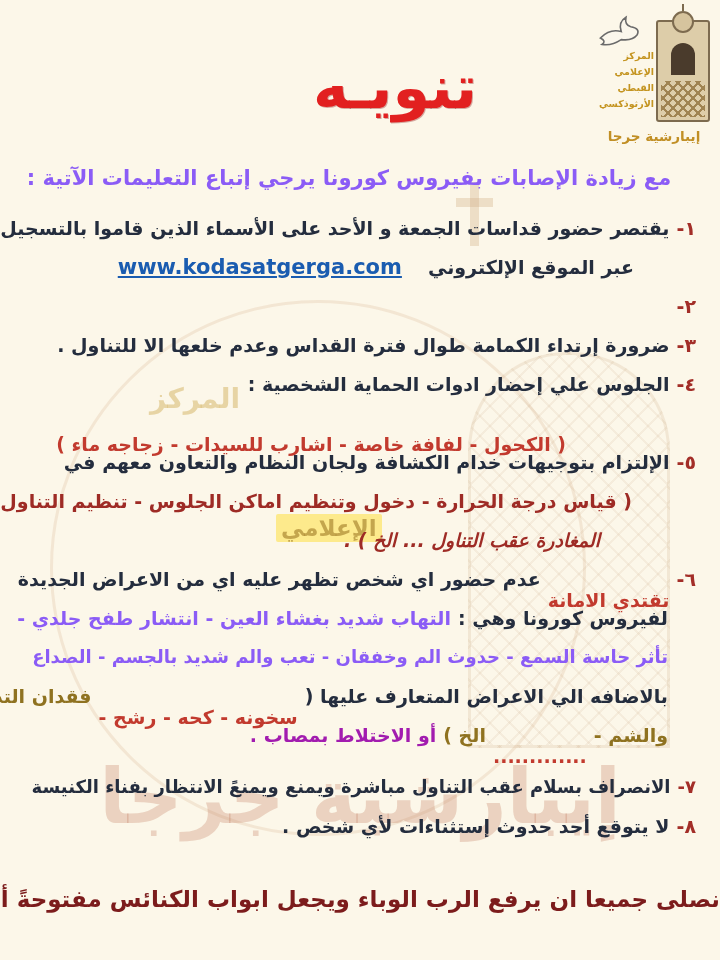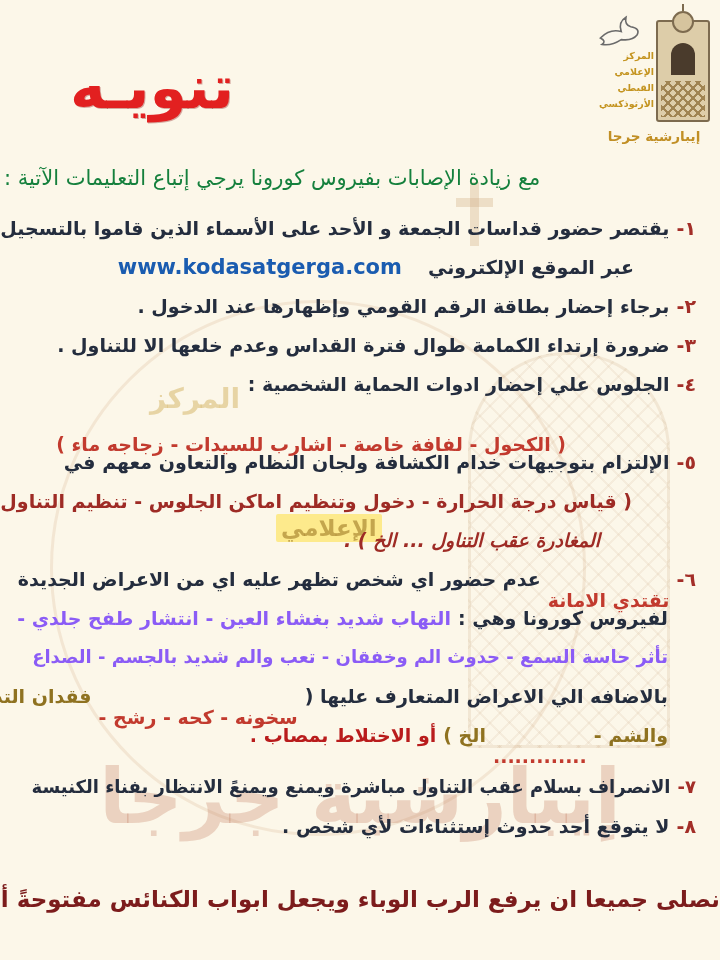--- a/index.html
+++ b/index.html
@@ -39,41 +39,41 @@
   .tower .arch{width:24px;height:32px;background:#4a3b2c;border-radius:12px 12px 0 0;margin:10px auto 0;}
   .tower .lattice{position:absolute;bottom:3px;left:3px;right:3px;height:36px;
     background:
       repeating-linear-gradient(45deg,#a08452 0 2px,transparent 2px 7px),
       repeating-linear-gradient(-45deg,#a08452 0 2px,transparent 2px 7px);}
   .emblem-lines{position:absolute;top:42px;left:8px;width:52px;text-align:right;}
   .emblem-lines div{font-size:9.5px;line-height:16px;font-weight:bold;color:#c49420;white-space:nowrap;}
   .logo-caption{position:absolute;bottom:0;left:0;right:0;text-align:center;
     font-size:13.5px;font-weight:bold;color:#c18f25;white-space:nowrap;}
   
-  .title{position:absolute;top:52px;right:0;left:70px;text-align:left;
+  .title{position:absolute;top:52px;right:0;left:70px;text-align:center;
     font-size:60px;font-weight:bold;color:#e22020;
     text-shadow:1px 1px 0 rgba(140,20,20,0.35);}
-  .heading{position:absolute;top:166px;right:26px;left:4px;text-align:left;
-    font-size:21px;font-weight:normal;color:#15803d;white-space:nowrap;}
+  .heading{position:absolute;top:166px;right:26px;left:4px;text-align:center;
+    font-size:21px;font-weight:bold;color:#8b5cf6;white-space:nowrap;}
   
   .list{position:absolute;top:208px;right:24px;left:8px;}
   .line{height:39px;display:flex;align-items:center;gap:7px;
     white-space:nowrap;font-size:19px;font-weight:bold;color:#242d3e;}
   .num{color:#a32e28;}
   .indent-a{padding-right:130px;}
   .indent-b{padding-right:64px;}
   .indent-c{padding-right:96px;font-style:italic;}
   .cont{padding-right:28px;}
   .l2-reg{padding-right:62px;gap:26px;}
-  .url{color:#1a5cb0;direction:ltr;font-size:21px;}
+  .url{color:#1a5cb0;direction:ltr;font-size:21px;text-decoration:underline;}
   .red{color:#c23a2e;margin-top:42px;}
   .darkred{color:#9e2b25;}
   .blue{color:#8b5cf6;}
   .olive{color:#8f7220;}
-  .darkbold{color:#b91c1c;}
+  .darkbold{color:#a21caf;}
   .tight{font-size:18px;}
   .mt{margin-top:13px;}
   
   .blessing{position:absolute;top:886px;left:0;right:0;text-align:center;
     font-size:23px;font-weight:bold;color:#7c1c1c;white-space:nowrap;}
 </style>
 </head>
 <body>
 
 <div class="layer wm">
@@ -121,21 +121,20 @@
       <span class="num">١-</span>
       <span>يقتصر حضور قداسات الجمعة و الأحد على الأسماء الذين قاموا بالتسجيل</span>
     </div>
     <div class="line l2-reg">
       <span>عبر الموقع الإلكتروني</span>
       <span class="url">www.kodasatgerga.com</span>
     </div>
 
     <div class="line">
       <span class="num">٢-</span>
-      <span>برجاء إحضار بطاقة الرقم القومي وإظهارها عند الدخول .</span>
     </div>
 
     <div class="line">
       <span class="num">٣-</span>
       <span>ضرورة إرتداء الكمامة طوال فترة القداس وعدم خلعها الا للتناول .</span>
     </div>
 
     <div class="line">
       <span class="num">٤-</span>
       <span>الجلوس علي إحضار ادوات الحماية الشخصية :</span>

